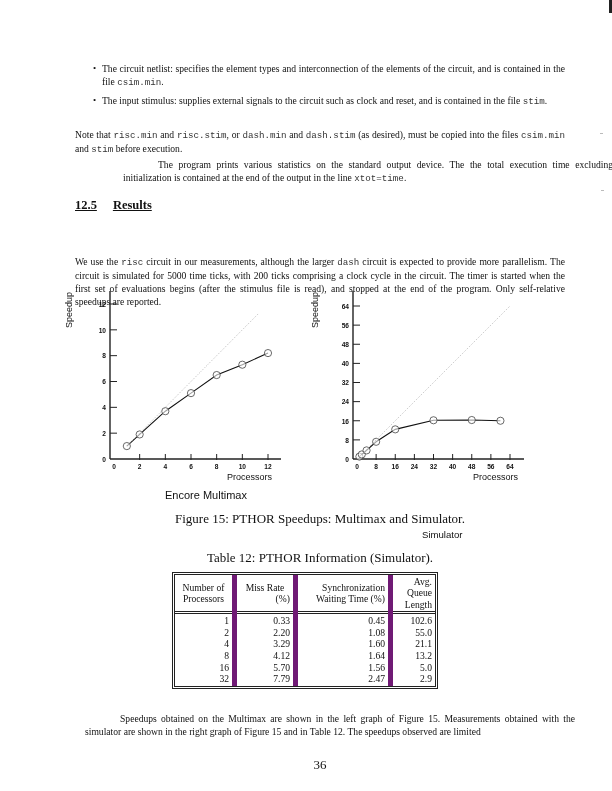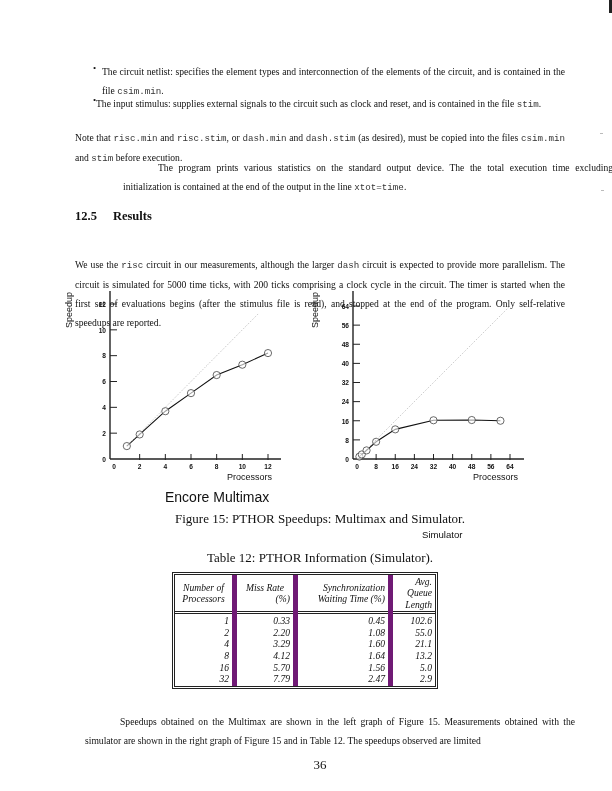--- a/index.html
+++ b/index.html
@@ -1,30 +1,30 @@
 <!DOCTYPE html>
 <html><head>
 <meta charset="utf-8">
 <style>
   html, body { margin: 0; padding: 0; background: #ffffff; }
   body { width: 612px; height: 791px; position: relative; overflow: hidden;
          font-family: "Liberation Serif", serif; color: #111; }
   .abs { position: absolute; }
-  .p { font-size: 9.6px; line-height: 19px; text-align: justify; }
+  .p { font-size: 9.6px; line-height: 13px; text-align: justify; }
   .tt { font-family: "Liberation Mono", monospace; font-size: 9.2px; color: #333; }
   .bullet { position: absolute; left: 93px; font-size: 9px; }
   .heading { font-weight: bold; font-size: 12.5px; }
   .sans { font-family: "Liberation Sans", sans-serif; }
   .caption { font-size: 13px; padding-left: 14px; }
   .corner-mark { position: absolute; left: 609px; top: 0; width: 3px; height: 13px; background: #222; }
   .stray { position: absolute; background: #bbb; height: 1px; }
   svg text { font-family: "Liberation Sans", sans-serif; }
   table.data { border-collapse: collapse; font-size: 9.6px; }
   .tbl-wrap { position: absolute; left: 172px; top: 572px; width: 260px;
-              border: 3px double #222; font-style: italic; }
+              border: 3px double #222; }
   .tbl-wrap table { width: 100%; }
   .tbl-wrap th, .tbl-wrap td { padding: 0 3px; text-align: right; font-weight: normal; line-height: 11.6px; }
   .tbl-wrap th { border-bottom: 3px double #222; line-height: 11.4px; padding-top: 1px; padding-bottom: 1px; }
   .tbl-wrap th:first-child { text-align: center; }
   .tbl-wrap th.c-miss { text-align: right; }
   .tbl-wrap th + th, .tbl-wrap td + td { border-left: 5px solid #701a75; }
   .tbl-wrap tbody tr:first-child td { padding-top: 1px; }
   .tbl-wrap tbody tr:last-child td { padding-bottom: 1px; }
   .hdr-line { display: block; }
 </style>
@@ -34,34 +34,34 @@
 <div class="corner-mark"></div>
 <div class="stray" style="left:600px; top:133px; width:3px;"></div>
 <div class="stray" style="left:601px; top:190px; width:3px;"></div>
 
 <div>
   <span class="bullet" style="top:63px;">•</span>
   <div class="abs p" style="left:102px; top:62px; width:463px;">
     <span>The circuit netlist: specifies the element types and interconnection of the elements of the circuit, and is contained in the file </span><span class="tt">csim.min</span><span>.</span>
   </div>
   <span class="bullet" style="top:95px;">•</span>
-  <div class="abs p" style="left:96px; top:94px; width:463px;">
+  <div class="abs p" style="left:102px; top:94px; width:463px;">
     <span>The input stimulus: supplies external signals to the circuit such as clock and reset, and is contained in the file </span><span class="tt">stim</span><span>.</span>
   </div>
 </div>
 
 <div class="abs p" style="left:75px; top:128px; width:490px;">
   <span>Note that </span><span class="tt">risc.min</span><span> and </span><span class="tt">risc.stim</span><span>, or </span><span class="tt">dash.min</span><span> and </span><span class="tt">dash.stim</span><span> (as desired), must be copied into the files </span><span class="tt">csim.min</span><span> and </span><span class="tt">stim</span><span> before execution.</span>
 </div>
 
 <div class="abs p" style="left:75px; top:158px; width:490px; text-indent:35px;margin-left:48px;">
   <span>The program prints various statistics on the standard output device.  The the total execution time excluding initialization is contained at the end of the output in the line </span><span class="tt">xtot=time</span><span>.</span>
 </div>
 
-<div class="abs heading" style="left:75px; top:209px;">
+<div class="abs heading" style="left:75px; top:198px;text-decoration:underline;">
   <span>12.5</span><span style="display:inline-block; width:16px;"></span><span>Results</span>
 </div>
 
 <div class="abs p" style="left:75px; top:222px; width:490px;margin-top:33px;">
   <span>We use the </span><span class="tt">risc</span><span> circuit in our measurements, although the larger </span><span class="tt">dash</span><span> circuit is expected to provide more parallelism. The circuit is simulated for 5000 time ticks, with 200 ticks comprising a clock cycle in the circuit. The timer is started when the first set of evaluations begins (after the stimulus file is read), and stopped at the end of the program. Only self-relative speedups are reported.</span>
 </div>
 
 <svg class="abs" style="left:0; top:0;" width="612" height="520" viewBox="0 0 612 520">
   <g id="chart-left">
       <line x1="110" y1="459" x2="281" y2="459" stroke="#222" stroke-width="1.4"></line>
@@ -149,21 +149,21 @@
       <circle cx="366.5625" cy="450.39375" r="3.6" fill="white" fill-opacity="0.6" stroke="#444" stroke-width="0.8"></circle>
       <circle cx="376.125" cy="441.7875" r="3.6" fill="white" fill-opacity="0.6" stroke="#444" stroke-width="0.8"></circle>
       <circle cx="395.25" cy="429.35625" r="3.6" fill="white" fill-opacity="0.6" stroke="#444" stroke-width="0.8"></circle>
       <circle cx="433.5" cy="420.271875" r="3.6" fill="white" fill-opacity="0.6" stroke="#444" stroke-width="0.8"></circle>
       <circle cx="471.75" cy="420.0328125" r="3.6" fill="white" fill-opacity="0.6" stroke="#444" stroke-width="0.8"></circle>
       <circle cx="500.4375" cy="420.75" r="3.6" fill="white" fill-opacity="0.6" stroke="#444" stroke-width="0.8"></circle>
       <line x1="359.390625" y1="456.609375" x2="510" y2="306" stroke="#aaa" stroke-width="0.8" stroke-dasharray="1 1.5"></line>
     </g>
 </svg>
 
-<div class="abs sans" style="left:165px; top:489px; font-size:14px;">Encore Multimax</div>
+<div class="abs sans" style="left:165px; top:489px; font-size:11px;">Encore Multimax</div>
 <div class="abs sans" style="left:422px; top:489px; font-size:9.6px;margin-top:40px;">Simulator</div>
 
 <div class="abs caption" style="left:0; width:612px; text-align:center; top:511px;">Figure 15: PTHOR Speedups: Multimax and Simulator.</div>
 
 <div class="abs caption" style="left:0; width:612px; text-align:center; top:550px;">Table 12: PTHOR Information (Simulator).</div>
 
 <div class="tbl-wrap">
   <table class="data">
     <thead>
       <tr>

